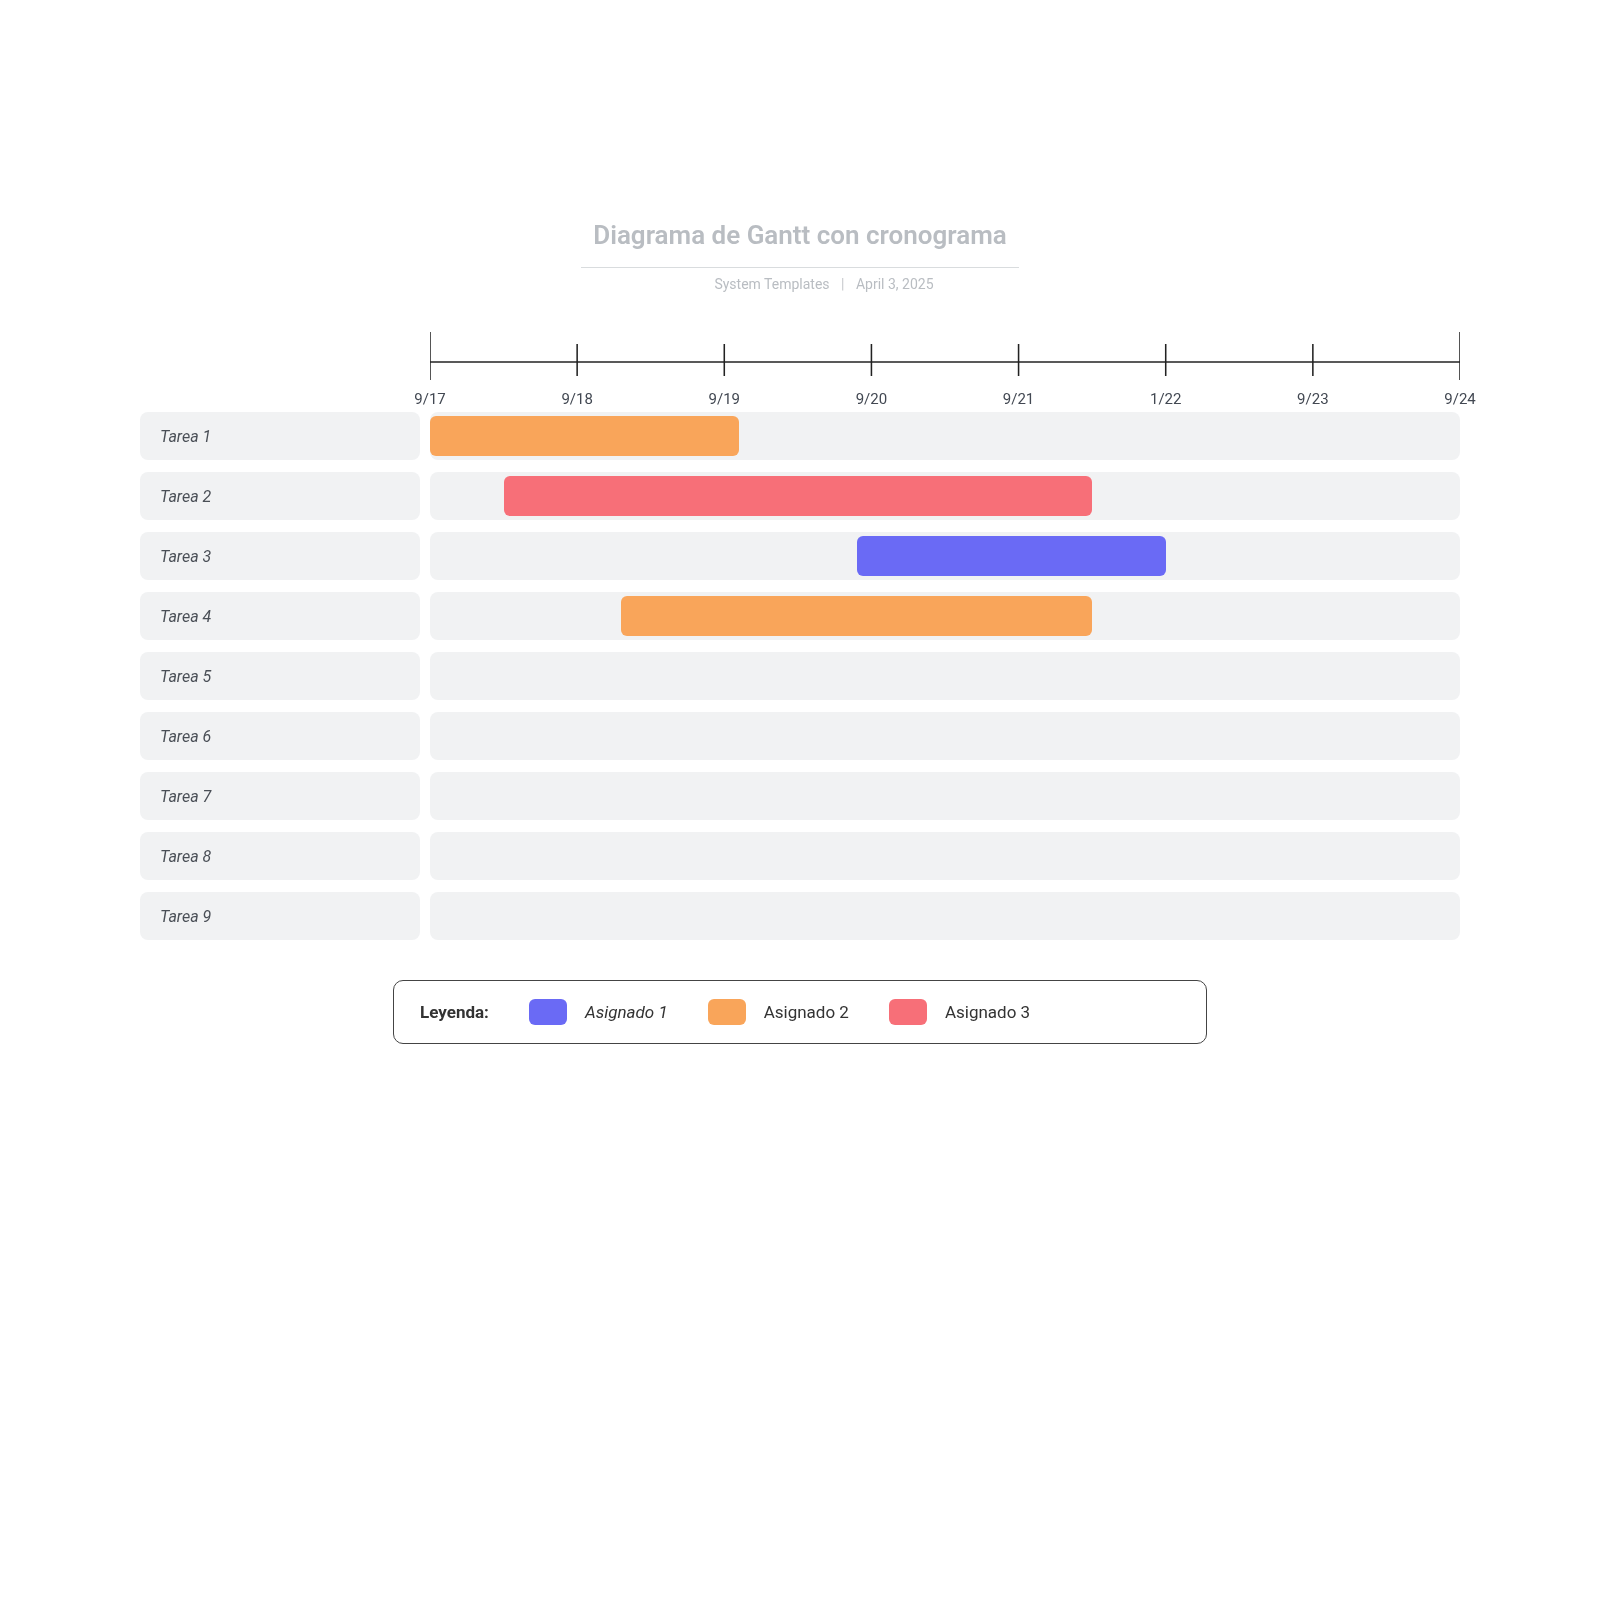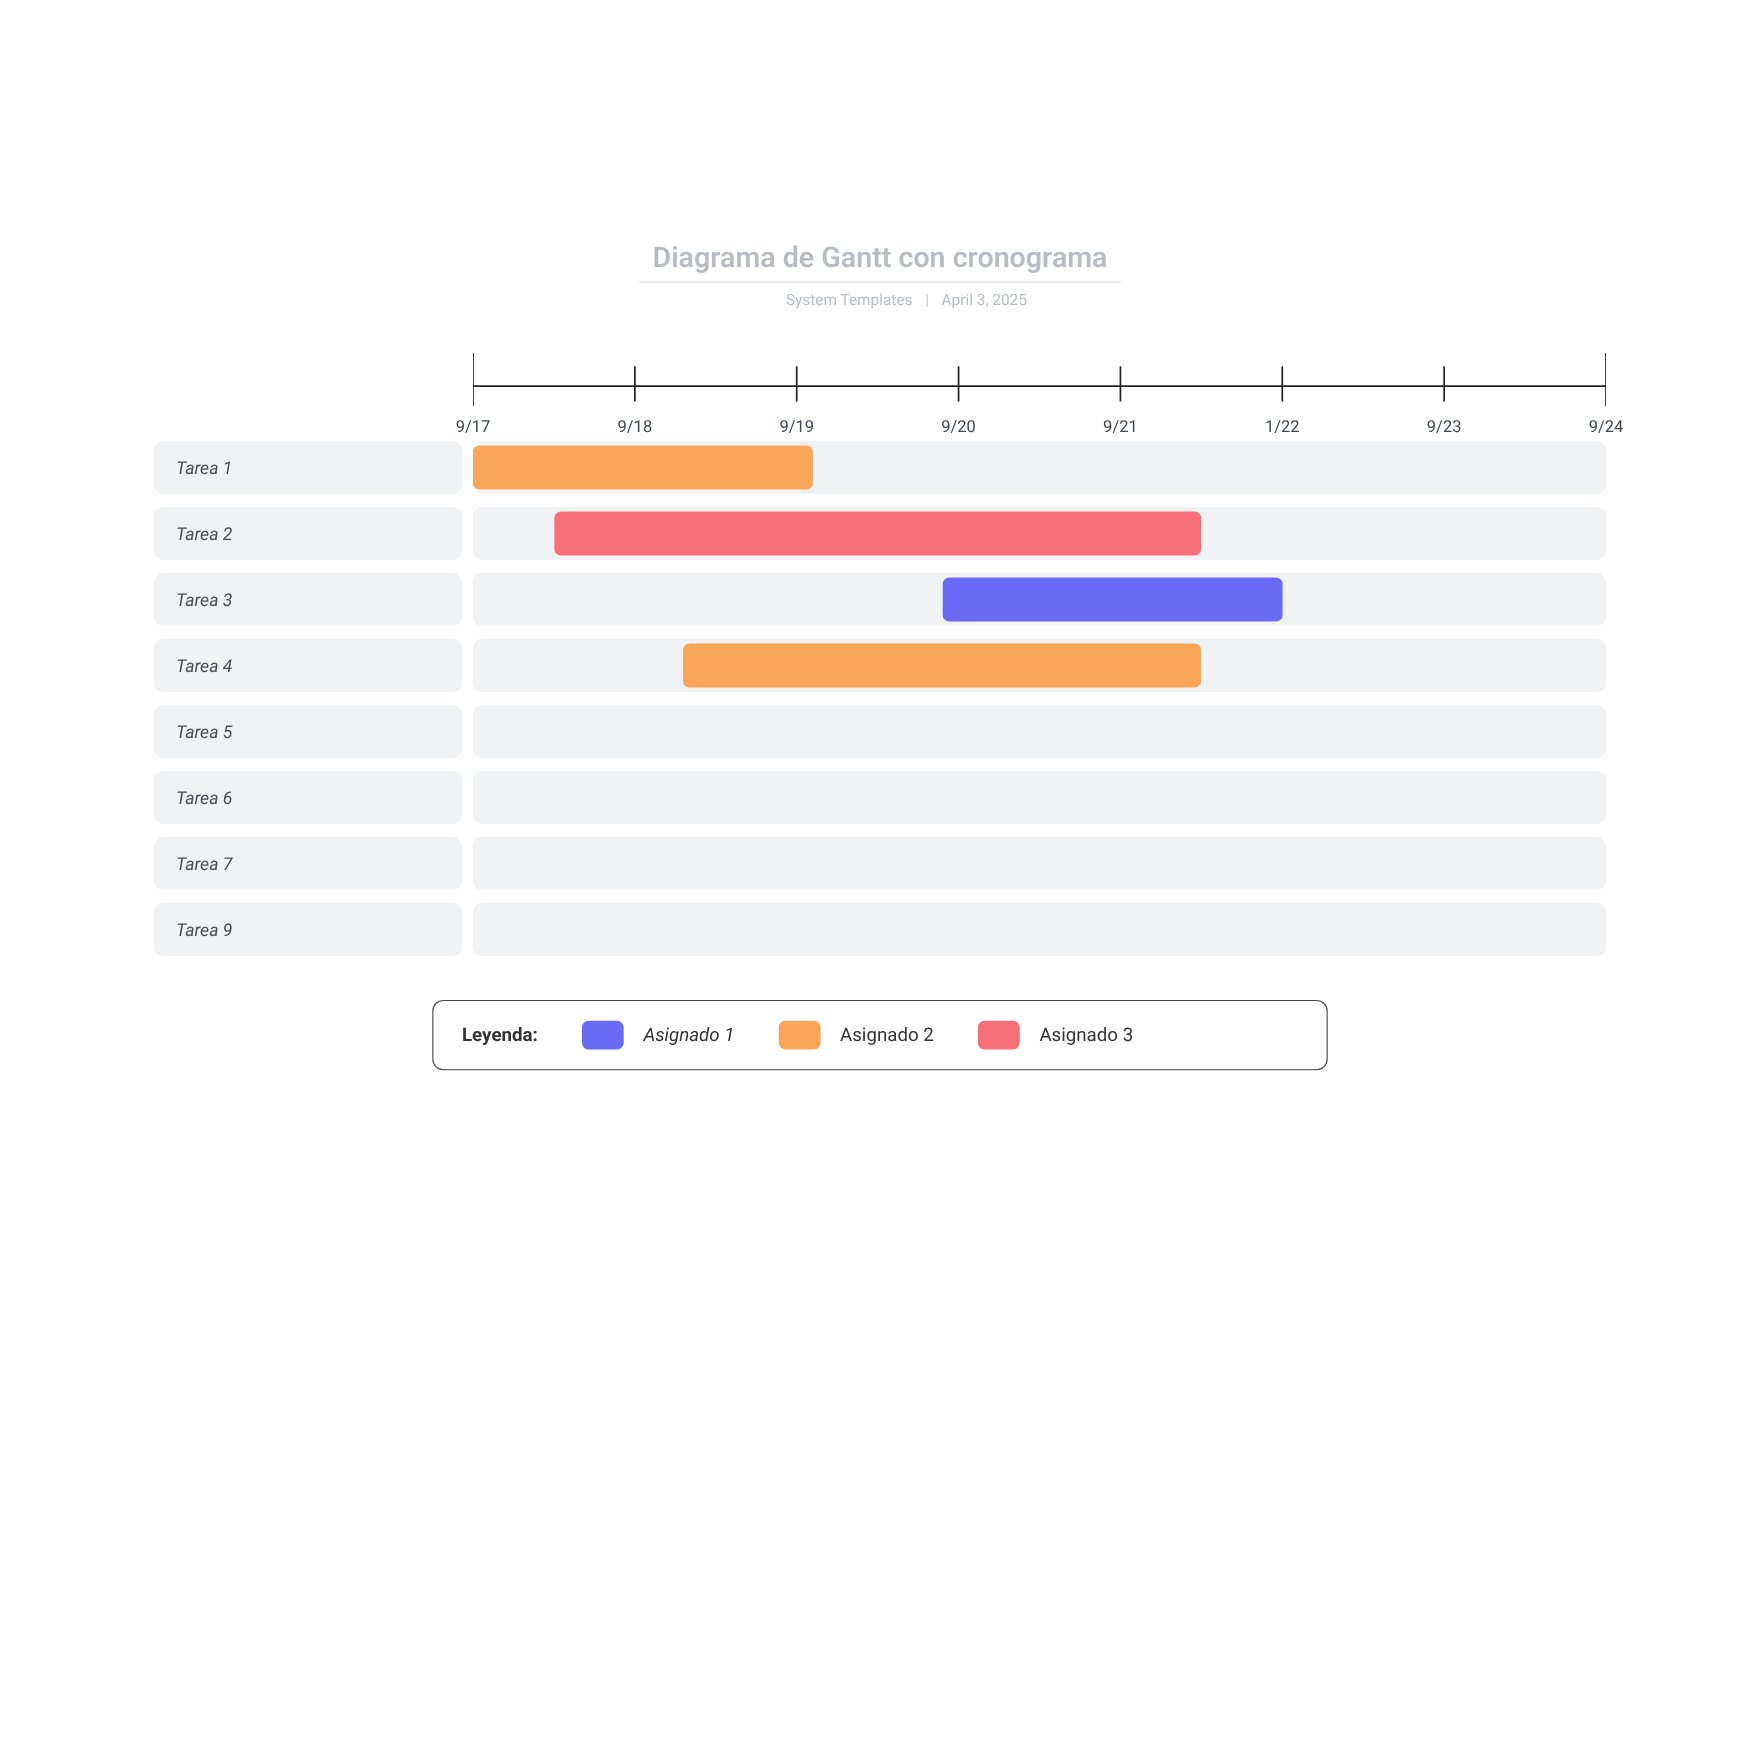--- a/index.html
+++ b/index.html
@@ -20,21 +20,21 @@
   }
   .header {
     text-align: center;
   }
   .title {
     display: inline-block;
     font-size: 26px;
     font-weight: 600;
     color: #b9bdc2;
     border-bottom: 1px solid #d9dcde;
-    padding: 0 12px 6px 12px;
+    padding: 0 12px 17px 12px;
   }
   .subhead {
     margin-top: 8px;
     font-size: 14px;
     color: #b9bdc2;
     padding-left: 48px;
   }
   .sub-sep {
     margin: 0 8px;
     color: #c6c9cc;
@@ -203,20 +203,24 @@
         </div>
         <div class="row">
           <div class="row-label">Tarea 6</div>
           <div class="row-track"></div>
         </div>
         <div class="row">
           <div class="row-label">Tarea 7</div>
           <div class="row-track"></div>
         </div>
         <div class="row">
+          <div class="row-label">Tarea 8</div>
+          <div class="row-track"></div>
+        </div>
+        <div class="row">
           <div class="row-label">Tarea 9</div>
           <div class="row-track"></div>
         </div>
       </div>
   </div>
 
   <div class="legend">
     <span class="legend-title">Leyenda:</span>
     <span id="legend-items" style="display:flex;align-items:center;gap:40px;">
         <span class="legend-item">

